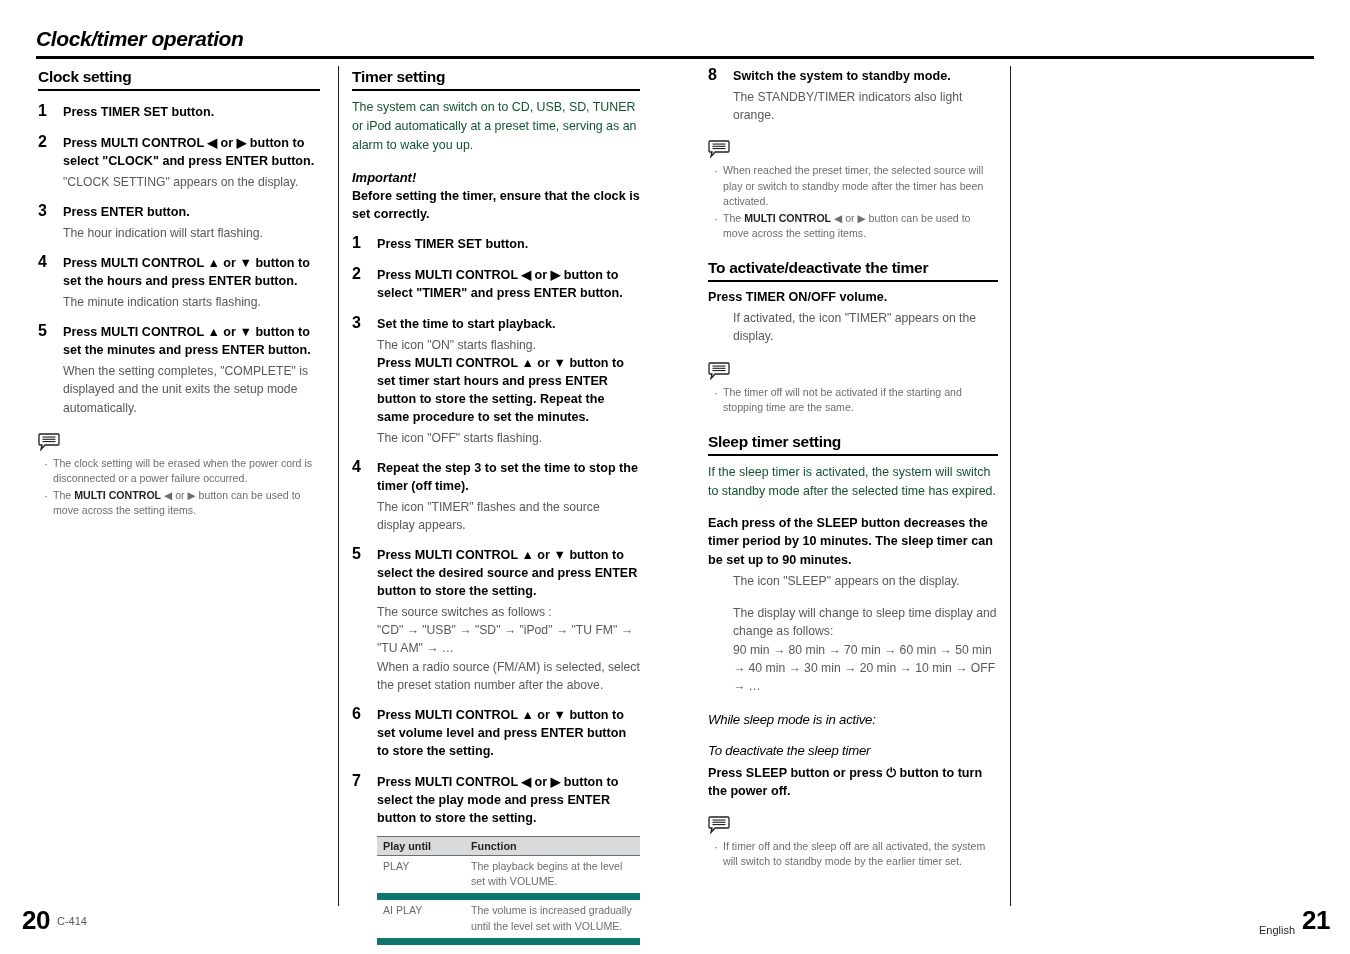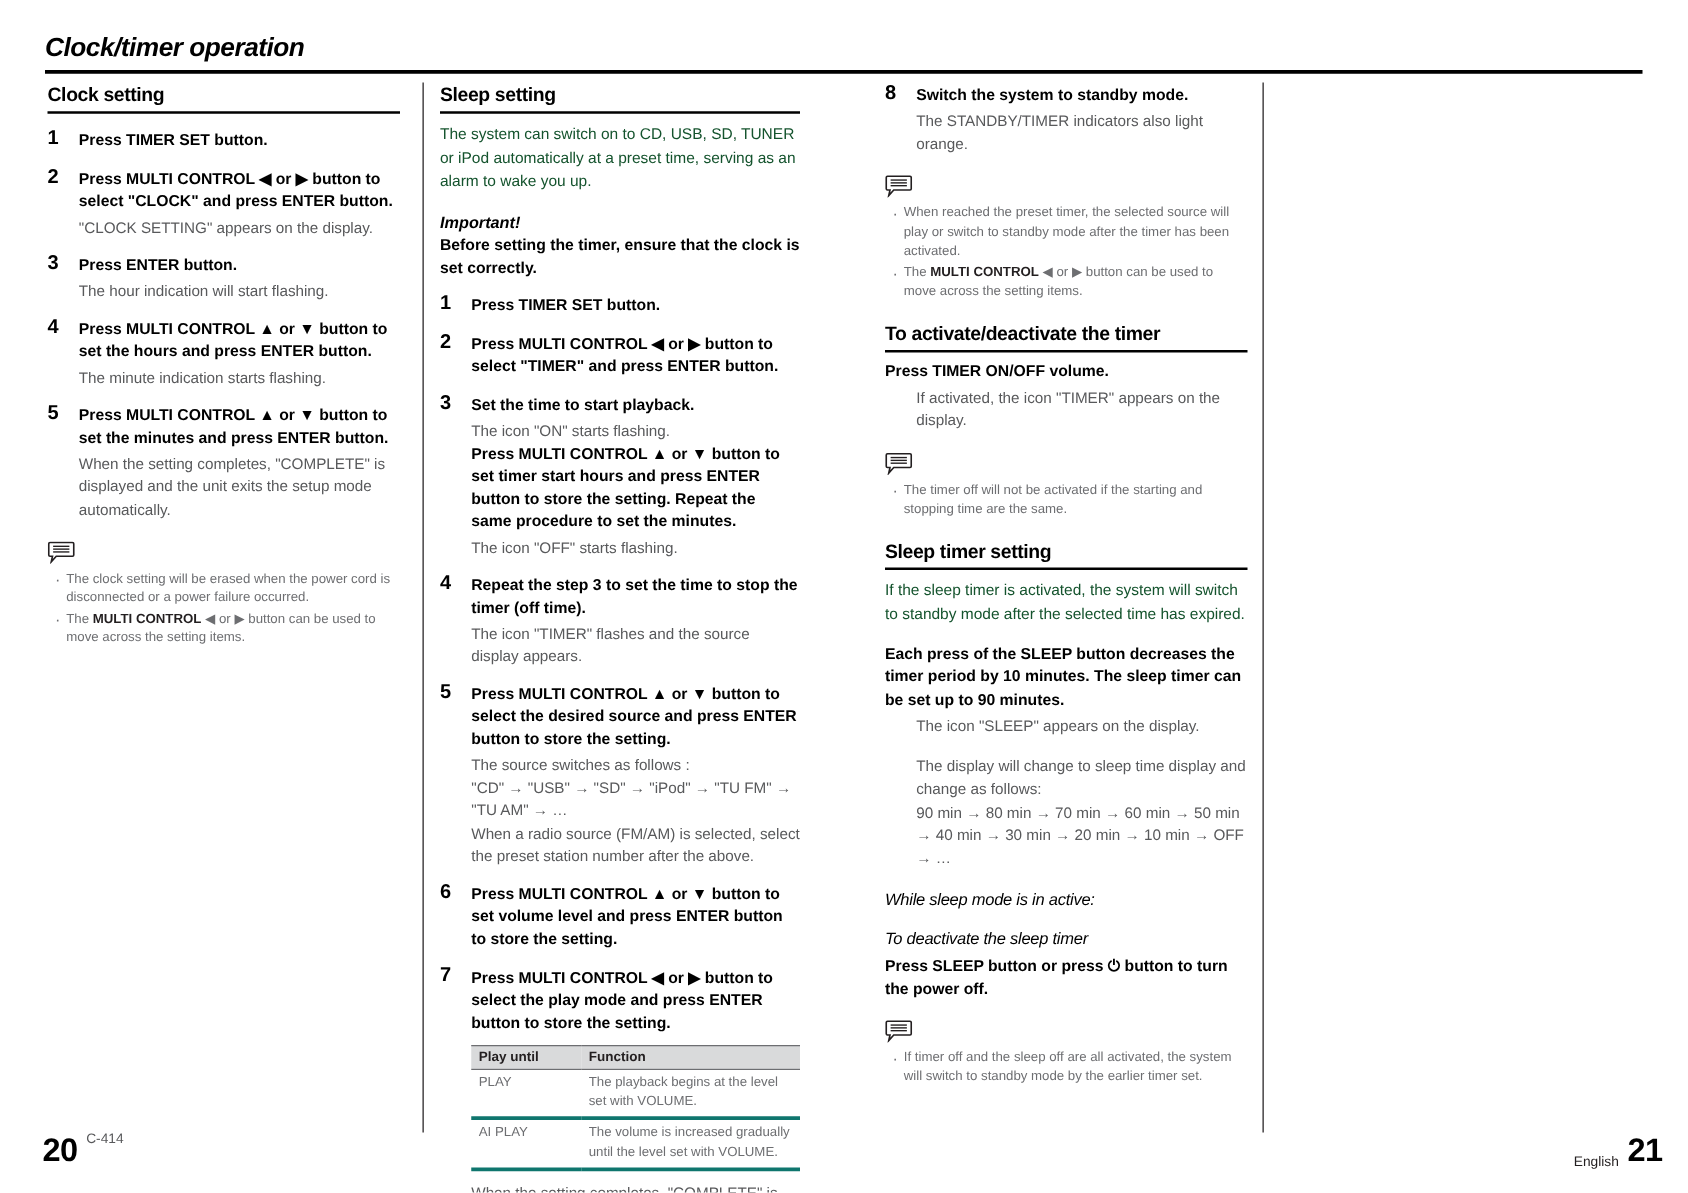--- a/index.html
+++ b/index.html
@@ -192,21 +192,21 @@
     font-size: 10.8px;
     color: #231f20;
     background: #d9dadb;
     padding: 3px 4px 3px 6px;
     border-top: 1px solid #6d6e71;
     border-bottom: 1px solid #6d6e71;
   }
   table.playmode td {
     color: #6d6e71;
     padding: 3px 4px 4px 6px;
-    border-bottom: 3px solid #0f766e;
+    border-bottom: 7px solid #0f766e;
     vertical-align: top;
     line-height: 1.45;
   }
   table.playmode td.c1 { width: 78px; white-space: nowrap; }
 
   .aftertable {
     font-size: 12.2px;
     line-height: 1.5;
     color: #58595b;
     margin-top: 8px;
@@ -219,24 +219,24 @@
     font-size: 13.2px;
     font-weight: normal;
     font-style: italic;
     color: #000;
     letter-spacing: -0.2px;
   }
 
   
   .footer-left {
     position: absolute;
-    left: 34px;
+    left: 22px;
     bottom: 18px;
     display: flex;
-    align-items: flex-start;
+    align-items: center;
   }
   .folio-big {
     font-size: 26px;
     font-weight: bold;
     color: #000;
     letter-spacing: -0.5px;
   }
   .folio-model {
     font-size: 11px;
     color: #58595b;
@@ -307,21 +307,21 @@
         <rect x="9" y="16" width="26" height="2.2" fill="#231f20"></rect>
       </svg>
       <ul class="notes">
         <li>The clock setting will be erased when the power cord is disconnected or a power failure occurred.</li>
         <li><span>The </span><b>MULTI CONTROL</b><span> ◀ or ▶ </span><span>button can be used to move across the setting items.</span></li>
       </ul>
     </div>
   </div>
 
   <div class="col col-mid">
-    <h2 class="sect">Sleep setting</h2>
+    <h2 class="sect">Timer setting</h2>
     <div class="lead lead-dark">The system can switch on to CD, USB, SD, TUNER or iPod automatically at a preset time, serving as an alarm to wake you up.</div>
 
     <div class="important-title">Important!</div>
     <div class="bold-para">Before setting the timer, ensure that the clock is set correctly.</div>
 
     <div class="step">
       <span class="step-num">1</span>
       <div class="step-title">Press TIMER SET button.</div>
     </div>
 

